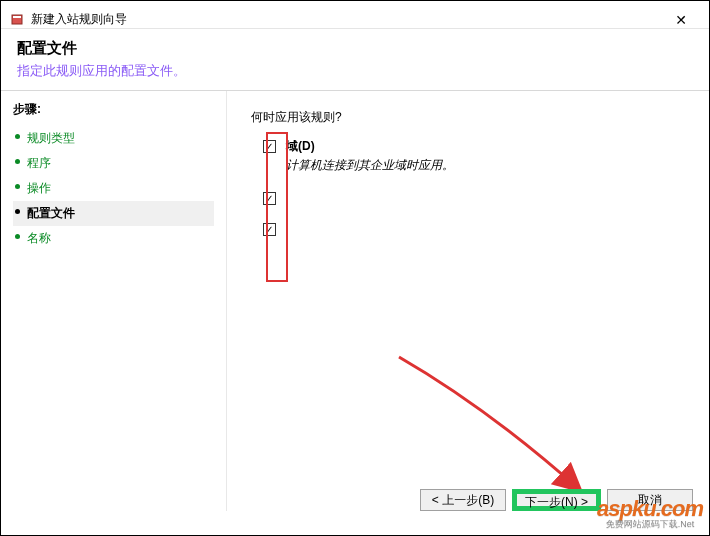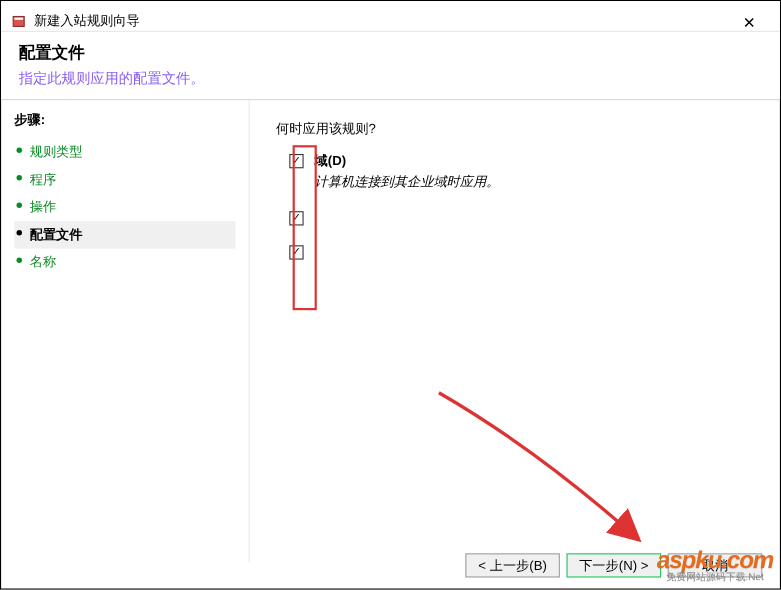--- a/index.html
+++ b/index.html
@@ -126,35 +126,35 @@
   justify-content: center;
   font-size: 10px;
   line-height: 1;
   cursor: pointer;
   background: #fff;
 }
 .opt-text .opt-label { font-weight: bold; font-size: 12px; }
 .opt-text .opt-desc { font-size: 12px; margin-top: 2px; font-style: italic; }
 .footer {
   position: absolute;
-  bottom: 10px;
+  bottom: 24px;
   right: 16px;
   display: flex;
   gap: 6px;
 }
 .btn {
   min-width: 86px;
   height: 22px;
   font-size: 12px;
   background: #f0f0f0;
   border: 1px solid #a0a0a0;
   cursor: pointer;
   padding: 0 8px;
 }
-.btn.default { border: 1px solid #22c55e; }
+.btn.default { border: 5px solid #22c55e; }
 .arrow {
   position: absolute;
   right: 100px;
   bottom: 26px;
   pointer-events: none;
 }
 .watermark {
   position: absolute;
   right: 6px;
   bottom: 4px;

